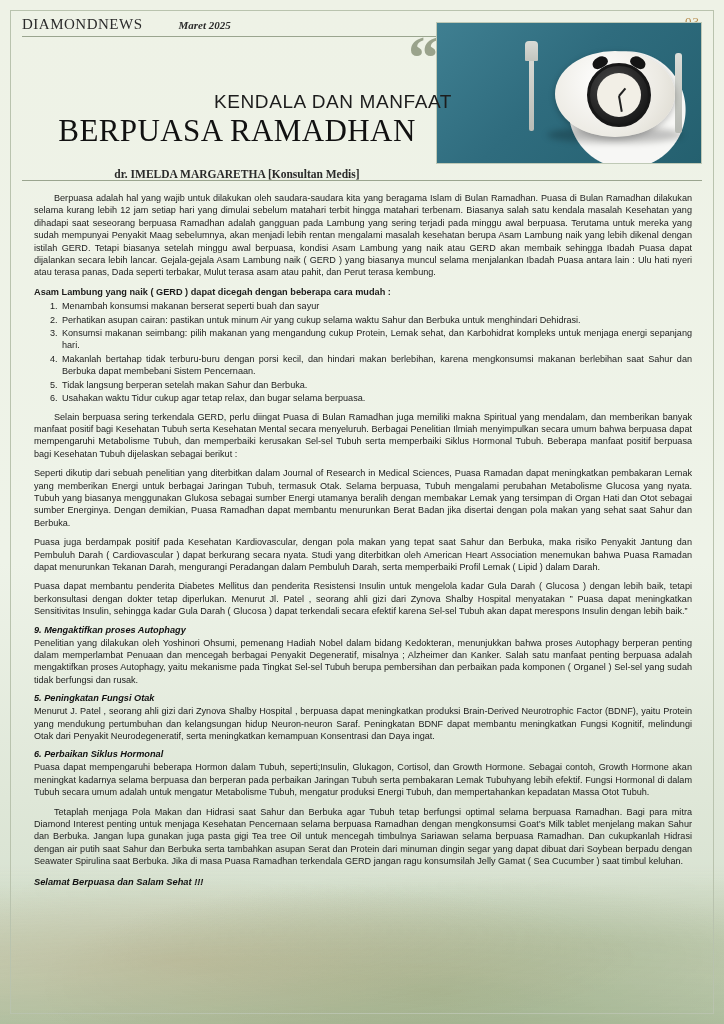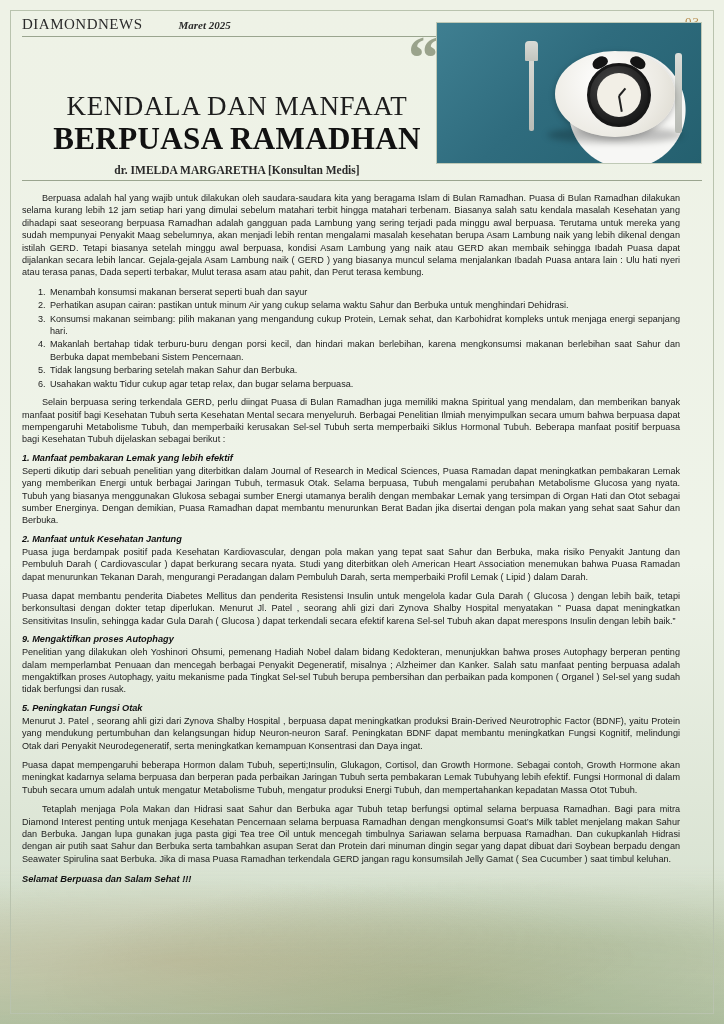--- a/index.html
+++ b/index.html
@@ -170,53 +170,54 @@
   }
 
   
   .headline-wrap {
     position: absolute;
     left: 22px; top: 92px;
     width: 430px;
     text-align: center;
   }
   .headline-1 {
-    font-family: Liberation Serif, serif;
-    font-size: 27px;
+    font-family: Liberation Sans, sans-serif;
+    font-size: 19px;
     letter-spacing: .6px;
     color: #1d1d1d;
     line-height: 1.05;
+    text-align: right;
   }
   .headline-2 {
     font-family: "Liberation Serif", serif;
     font-size: 31px;
-    font-weight: bold;
+    font-weight: normal;
     letter-spacing: .4px;
     color: #111;
     line-height: 1.1;
     margin-top: 2px;
   }
   .byline {
     font-family: "Liberation Serif", serif;
     font-size: 11.5px;
     font-weight: bold;
     color: #2a2a2a;
-    margin-top: 8px;
+    margin-top: 20px;
   }
   .rule-head {
     position: absolute;
     left: 22px; top: 180px;
     width: 680px; height: 1px;
     background: #9aa58f;
   }
 
   
   .body {
     position: absolute;
-    left: 22px; top: 192px;
+    left: 34px; top: 192px;
     width: 658px;
     color: #1c1c1c;
   }
   p.para {
     margin: 0 0 7px 0;
     font-size: 9.1px;
     line-height: 12.4px;
     text-align: justify;
     text-indent: 20px;
   }
@@ -283,44 +284,44 @@
     <div class="headline-1">KENDALA DAN MANFAAT</div>
     <div class="headline-2">BERPUASA RAMADHAN</div>
     <div class="byline">dr. IMELDA MARGARETHA [Konsultan Medis]</div>
   </div>
 
   <div class="rule-head"></div>
 
   <div class="body">
     <p class="para">Berpuasa adalah hal yang wajib untuk dilakukan oleh saudara-saudara kita yang beragama Islam di Bulan Ramadhan. Puasa di Bulan Ramadhan dilakukan selama kurang lebih 12 jam setiap hari yang dimulai sebelum matahari terbit hingga matahari terbenam. Biasanya salah satu kendala masalah Kesehatan yang dihadapi saat seseorang berpuasa Ramadhan adalah gangguan pada Lambung yang sering terjadi pada minggu awal berpuasa. Terutama untuk mereka yang sudah mempunyai Penyakit Maag sebelumnya, akan menjadi lebih rentan mengalami masalah kesehatan berupa Asam Lambung naik yang lebih dikenal dengan istilah GERD. Tetapi biasanya setelah minggu awal berpuasa, kondisi Asam Lambung yang naik atau GERD akan membaik sehingga Ibadah Puasa dapat dijalankan secara lebih lancar. Gejala-gejala Asam Lambung naik ( GERD ) yang biasanya muncul selama menjalankan Ibadah Puasa antara lain : Ulu hati nyeri atau terasa panas, Dada seperti terbakar, Mulut terasa asam atau pahit, dan Perut terasa kembung.</p>
 
+    <div class="lead-bold">Asam Lambung yang naik ( GERD ) dapat dicegah dengan beberapa cara mudah :</div>
     <ol class="tips">
       <li>Menambah konsumsi makanan berserat seperti buah dan sayur</li>
       <li>Perhatikan asupan cairan: pastikan untuk minum Air yang cukup selama waktu Sahur dan Berbuka untuk menghindari Dehidrasi.</li>
       <li>Konsumsi makanan seimbang: pilih makanan yang mengandung cukup Protein, Lemak sehat, dan Karbohidrat kompleks untuk menjaga energi sepanjang hari.</li>
       <li>Makanlah bertahap tidak terburu-buru dengan porsi kecil, dan hindari makan berlebihan, karena mengkonsumsi makanan berlebihan saat Sahur dan Berbuka dapat membebani Sistem Pencernaan.</li>
-      <li>Tidak langsung berbaring setelah makan Sahur dan Berbuka.</li>
+      <li>Tidak langsung berperan setelah makan Sahur dan Berbuka.</li>
       <li>Usahakan waktu Tidur cukup agar tetap relax, dan bugar selama berpuasa.</li>
     </ol>
 
     <p class="para">Selain berpuasa sering terkendala GERD, perlu diingat Puasa di Bulan Ramadhan juga memiliki makna Spiritual yang mendalam, dan memberikan banyak manfaat positif bagi Kesehatan Tubuh serta Kesehatan Mental secara menyeluruh. Berbagai Penelitian Ilmiah menyimpulkan secara umum bahwa berpuasa dapat mempengaruhi Metabolisme Tubuh, dan memperbaiki kerusakan Sel-sel Tubuh serta memperbaiki Siklus Hormonal Tubuh. Beberapa manfaat positif berpuasa bagi Kesehatan Tubuh dijelaskan sebagai berikut :</p>
 
-    <div class="subhead">1. Manfaat pembakaran Lemak yang lebih efektif</div>
     <p class="para noindent">Seperti dikutip dari sebuah penelitian yang diterbitkan dalam Journal of Research in Medical Sciences, Puasa Ramadan dapat meningkatkan pembakaran Lemak yang memberikan Energi untuk berbagai Jaringan Tubuh, termasuk Otak. Selama berpuasa, Tubuh mengalami perubahan Metabolisme Glucosa yang nyata. Tubuh yang biasanya menggunakan Glukosa sebagai sumber Energi utamanya beralih dengan membakar Lemak yang tersimpan di Organ Hati dan Otot sebagai sumber Energinya. Dengan demikian, Puasa Ramadhan dapat membantu menurunkan Berat Badan jika disertai dengan pola makan yang sehat saat Sahur dan Berbuka.</p>
 
-    <div class="subhead">2. Manfaat untuk Kesehatan Jantung</div>
     <p class="para noindent">Puasa juga berdampak positif pada Kesehatan Kardiovascular, dengan pola makan yang tepat saat Sahur dan Berbuka, maka risiko Penyakit Jantung dan Pembuluh Darah ( Cardiovascular ) dapat berkurang secara nyata. Studi yang diterbitkan oleh American Heart Association menemukan bahwa Puasa Ramadan dapat menurunkan Tekanan Darah, mengurangi Peradangan dalam Pembuluh Darah, serta memperbaiki Profil Lemak ( Lipid ) dalam Darah.</p>
 
     <p class="para noindent">Puasa dapat membantu penderita Diabetes Mellitus dan penderita Resistensi Insulin untuk mengelola kadar Gula Darah ( Glucosa ) dengan lebih baik, tetapi berkonsultasi dengan dokter tetap diperlukan. Menurut Jl. Patel , seorang ahli gizi dari Zynova Shalby Hospital menyatakan ” Puasa dapat meningkatkan Sensitivitas Insulin, sehingga kadar Gula Darah ( Glucosa ) dapat terkendali secara efektif karena Sel-sel Tubuh akan dapat merespons Insulin dengan lebih baik.”</p>
 
     <div class="subhead">9. Mengaktifkan proses Autophagy</div>
     <p class="para noindent">Penelitian yang dilakukan oleh Yoshinori Ohsumi, pemenang Hadiah Nobel dalam bidang Kedokteran, menunjukkan bahwa proses Autophagy berperan penting dalam memperlambat Penuaan dan mencegah berbagai Penyakit Degeneratif, misalnya ; Alzheimer dan Kanker. Salah satu manfaat penting berpuasa adalah mengaktifkan proses Autophagy, yaitu mekanisme pada Tingkat Sel-sel Tubuh berupa pembersihan dan perbaikan pada komponen ( Organel ) Sel-sel yang sudah tidak berfungsi dan rusak.</p>
 
     <div class="subhead">5. Peningkatan Fungsi Otak</div>
     <p class="para noindent">Menurut J. Patel , seorang ahli gizi dari Zynova Shalby Hospital , berpuasa dapat meningkatkan produksi Brain-Derived Neurotrophic Factor (BDNF), yaitu Protein yang mendukung pertumbuhan dan kelangsungan hidup Neuron-neuron Saraf. Peningkatan BDNF dapat membantu meningkatkan Fungsi Kognitif, melindungi Otak dari Penyakit Neurodegeneratif, serta meningkatkan kemampuan Konsentrasi dan Daya ingat.</p>
 
+    <div class="subhead">6. Perbaikan Siklus Hormonal</div>
     <p class="para noindent">Puasa dapat mempengaruhi beberapa Hormon dalam Tubuh, seperti;Insulin, Glukagon, Cortisol, dan Growth Hormone. Sebagai contoh, Growth Hormone akan meningkat kadarnya selama berpuasa dan berperan pada perbaikan Jaringan Tubuh serta pembakaran Lemak Tubuhyang lebih efektif. Fungsi Hormonal di dalam Tubuh secara umum adalah untuk mengatur Metabolisme Tubuh, mengatur produksi Energi Tubuh, dan mempertahankan kepadatan Massa Otot Tubuh.</p>
 
     <p class="para">Tetaplah menjaga Pola Makan dan Hidrasi saat Sahur dan Berbuka agar Tubuh tetap berfungsi optimal selama berpuasa Ramadhan. Bagi para mitra Diamond Interest penting untuk menjaga Kesehatan Pencernaan selama berpuasa Ramadhan dengan mengkonsumsi Goat’s Milk tablet menjelang makan Sahur dan Berbuka. Jangan lupa gunakan juga pasta gigi Tea tree Oil untuk mencegah timbulnya Sariawan selama berpuasa Ramadhan. Dan cukupkanlah Hidrasi dengan air putih saat Sahur dan Berbuka serta tambahkan asupan Serat dan Protein dari minuman dingin segar yang dapat dibuat dari Soybean berpadu dengan Seawater Spirulina saat Berbuka. Jika di masa Puasa Ramadhan terkendala GERD jangan ragu konsumsilah Jelly Gamat ( Sea Cucumber ) saat timbul keluhan.</p>
 
     <div class="closing">Selamat Berpuasa dan Salam Sehat !!!</div>
   </div>
 </div>
 
 </body></html>

